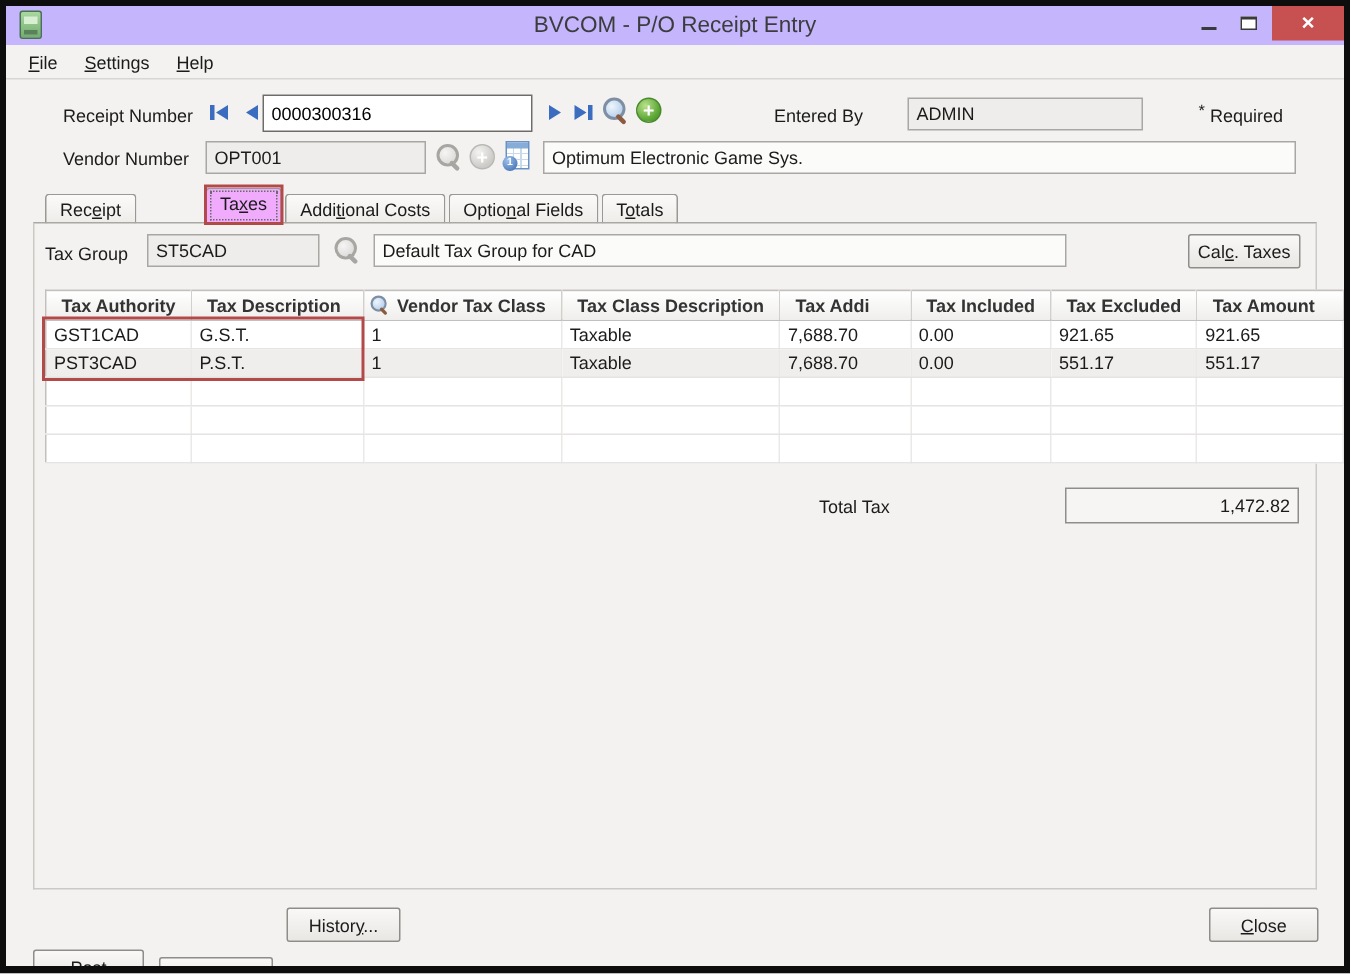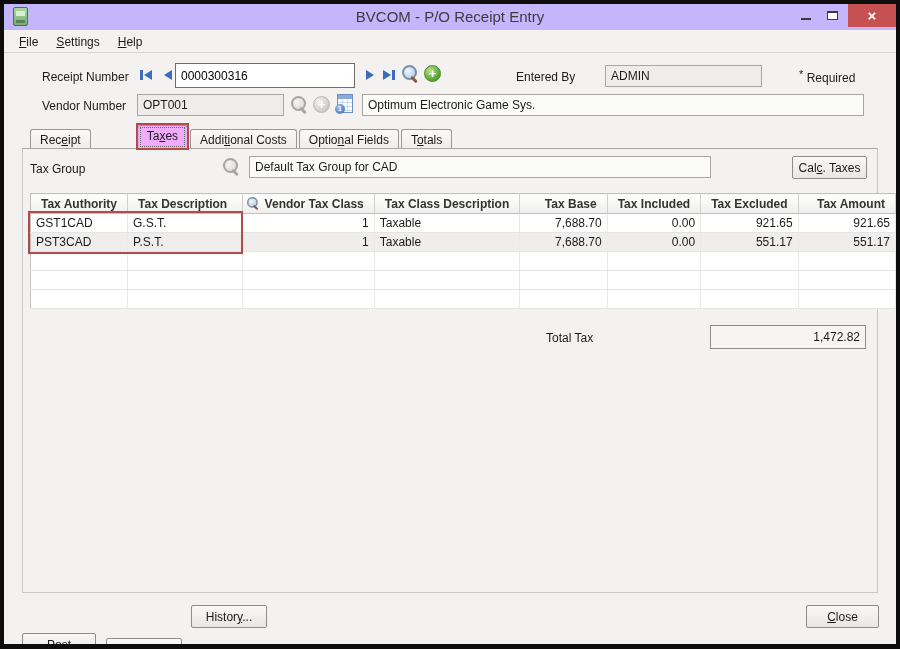--- a/index.html
+++ b/index.html
@@ -84,21 +84,21 @@
 
   
   .grid { position:absolute; left:26px; top:189px; border-collapse:collapse; table-layout:fixed;
           background:#fff; font-size:12px; z-index:2; border:1px solid #c2c0bd; }
   .grid th { height:20px; background:linear-gradient(#ffffff,#efeeec); border-right:1px solid #d2d0cd;
              border-bottom:1px solid #c2c0bd; font-weight:bold; text-align:left; padding:0 10px;
              color:#333; position:relative; white-space:nowrap; overflow:hidden; cursor:default; }
   .grid td { height:19px; border-right:1px solid #eae9e7; border-bottom:1px solid #e6e4e2; padding:0 5px;
              white-space:nowrap; overflow:hidden; }
   .grid tr.alt td { background:var(--alt-row,#efeeec); }
-  .grid .num { text-align:right; }
+  .grid .num { text-align:left; }
   .annotation-rows { position:absolute; left:24px; top:207px; width:215px; height:43px;
                      border:2px solid var(--annotation-red,#b34a4a); z-index:5; pointer-events:none; }
 </style>
 </head>
 <body>
 
 <div class="window">
   <div class="inner">
 
     <div class="titlebar">
@@ -156,20 +156,21 @@
     <div class="tabs">
       <div class="tab"><span>Rec</span><span class="u">e</span><span>ipt</span></div>
       <div class="tab active"><span>Ta</span><span class="u">x</span><span>es</span><span class="tab-annotation"></span></div>
       <div class="tab"><span>Addi</span><span class="u">ti</span><span>onal Costs</span></div>
       <div class="tab"><span>Optio</span><span class="u">n</span><span>al Fields</span></div>
       <div class="tab"><span>T</span><span class="u">o</span><span>tals</span></div>
     </div>
     <div class="tabpage"></div>
 
     <div class="lbl" style="left:26px; top:158px; z-index:2;">Tax Group</div>
+    <div class="field readonly" style="left:94px; top:152px; width:115px; z-index:2;">ST5CAD</div>
     <div class="mag disabled" style="left:219px; top:154px; z-index:2;"></div>
     <div class="field" style="left:245px; top:152px; width:462px; z-index:2;">Default Tax Group for CAD</div>
     <div class="btn" style="left:788px; top:152px; width:75px; z-index:2;"><span>Cal</span><span class="u">c</span><span>. Taxes</span></div>
 
     <table class="grid">
       <colgroup>
         <col style="width:89px">
           <col style="width:116px">
           <col style="width:123px">
           <col style="width:122px">
@@ -177,21 +178,21 @@
           <col style="width:93px">
           <col style="width:93px">
           <col style="width:100px">
       </colgroup>
       <thead>
         <tr>
           <th>Tax Authority</th>
           <th>Tax Description</th>
           <th class="num" style="padding-left:22px;"><span class="mag sm" style="left:4px; top:3px;"></span><span>Vendor Tax Class</span></th>
           <th>Tax Class Description</th>
-          <th class="num">Tax Base</th>
+          <th class="num">Tax Addi</th>
           <th class="num">Tax Included</th>
           <th class="num">Tax Excluded</th>
           <th class="num">Tax Amount</th>
         </tr>
       </thead>
       <tbody>
         <tr>
           <td>GST1CAD</td>
           <td>G.S.T.</td>
           <td class="num">1</td>

